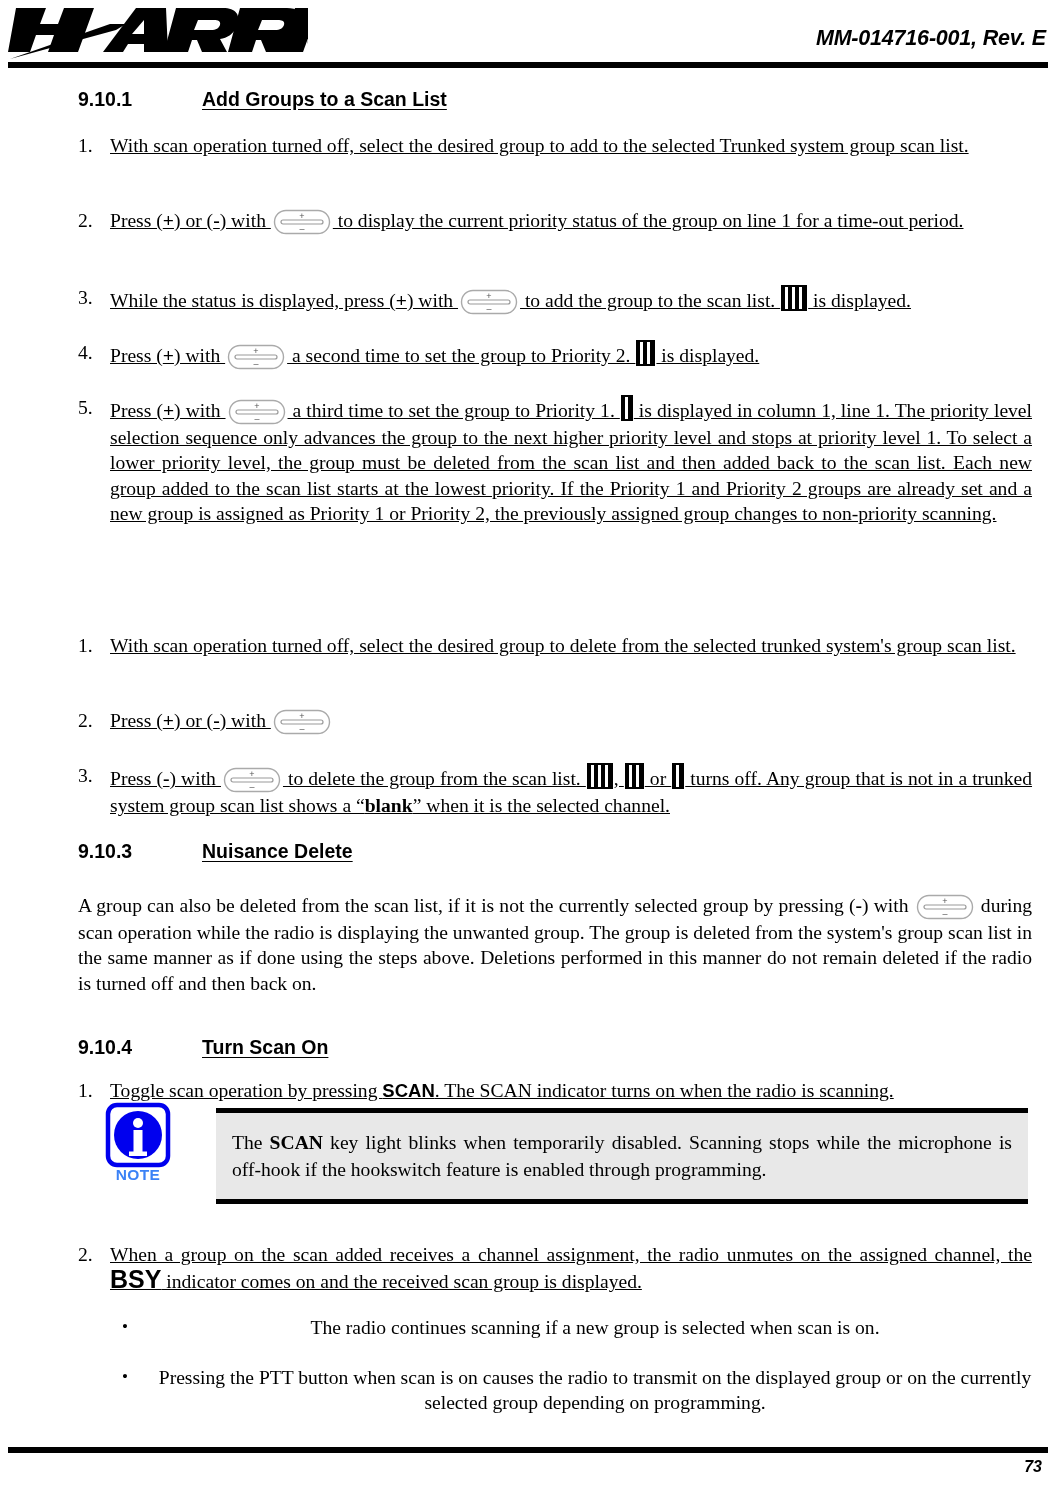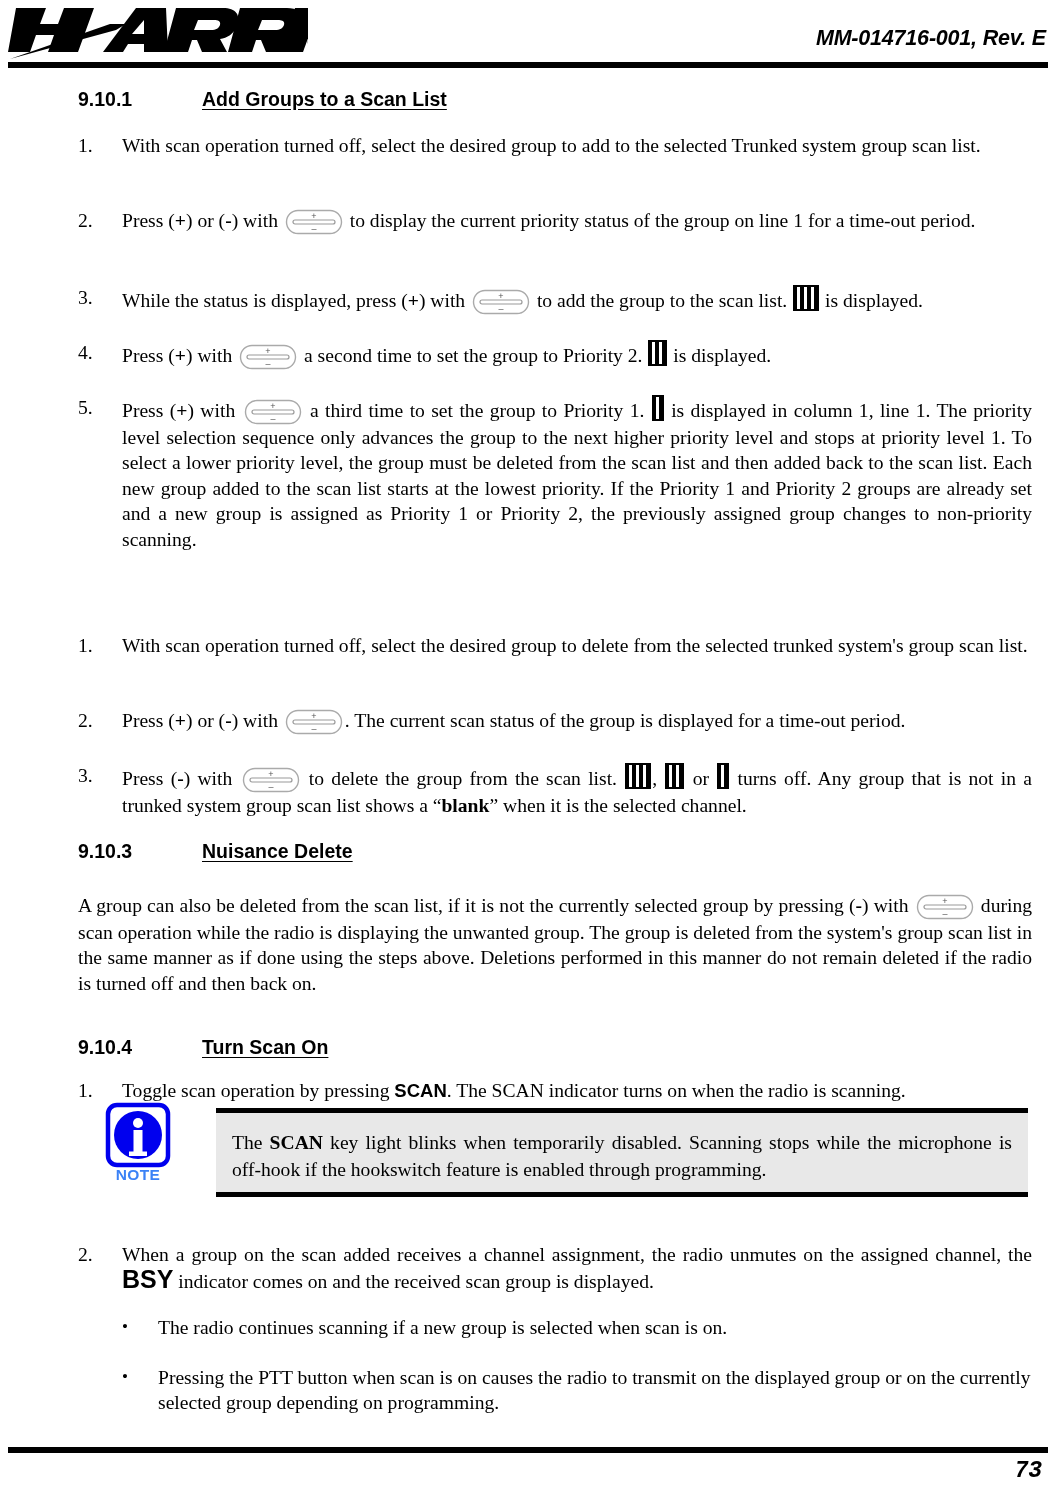--- a/index.html
+++ b/index.html
@@ -98,38 +98,39 @@
     line-height: 25.4px;
   }
   .li-num {
     position: absolute;
     left: 0;
     top: 0;
     width: 36px;
     text-align: left;
   }
   .li-body {
-    margin-left: 44px;
+    margin-left: 32px;
     text-align: justify;
+    text-decoration: underline;
   }
 
   .bullet-item {
     position: absolute;
     font-size: 19.6px;
     line-height: 25.4px;
   }
   .bullet-dot {
     position: absolute;
     left: 0;
     top: -1px;
     font-size: 17px;
   }
   .bullet-body {
     margin-left: 36px;
-    text-align: left;
+    text-align: center;
   }
 
   b, strong { font-weight: bold; }
 
   
   .rocker {
     display: inline-block;
     width: 58px;
     height: 26px;
     vertical-align: -8px;
@@ -183,45 +184,45 @@
   }
   .note-box {
     position: absolute;
     left: 216px;
     top: 6px;
     width: 812px;
     background: #e8e8e8;
     border-top: 5px solid #000;
     border-bottom: 5px solid #000;
     box-sizing: border-box;
-    padding: 16px 16px 9px 16px;
+    padding: 16px 16px 16px 16px;
   }
   .note-text {
     font-size: 19.6px;
     line-height: 27px;
     text-align: justify;
   }
 
   
   .footer-rule {
     position: absolute;
     left: 8px;
     top: 1447px;
     width: 1040px;
     height: 6px;
     background: #000;
   }
   .page-num {
     position: absolute;
     right: 14px;
     top: 1458px;
-    font-family: Liberation Mono, monospace;
+    font-family: Liberation Sans, sans-serif;
     font-weight: bold;
     font-style: italic;
-    font-size: 23px;
+    font-size: 16px;
     text-align: right;
   }
 </style>
 </head>
 <body>
 
 <div class="page">
 
   <div class="header">
     <div class="logo">
@@ -306,21 +307,21 @@
     <div class="li-body">With scan operation turned off, select the desired group to delete from the selected trunked system's group scan list.</div>
   </div>
 
   <div class="list-item" style="left:78px; top:708px; width:954px;">
     <span class="li-num">2.</span>
     <div class="li-body nojust"><span>Press (</span><b>+</b><span>) or (</span><b>-</b><span>) with </span><span class="rocker"><svg width="58" height="26" viewBox="0 0 58 26">
             <rect x="1.5" y="1.5" width="55" height="23" rx="11.5" ry="11.5" fill="#ffffff" stroke="#aaaaaa" stroke-width="1.4"></rect>
             <rect x="8" y="11" width="42" height="4" rx="2" ry="2" fill="#ffffff" stroke="#999999" stroke-width="1.2"></rect>
             <text x="29" y="10" text-anchor="middle" font-family="Liberation Sans, sans-serif" font-size="9" fill="#555">+</text>
             <text x="29" y="23" text-anchor="middle" font-family="Liberation Sans, sans-serif" font-size="9" fill="#555">–</text>
-          </svg></span><span>. The current scan status of the group is displayed for a time-out period.</span></div>
+          </svg></span></div>
   </div>
 
   <div class="list-item" style="left:78px; top:763px; width:954px;">
     <span class="li-num">3.</span>
     <div class="li-body"><span>Press (</span><b>-</b><span>) with </span><span class="rocker"><svg width="58" height="26" viewBox="0 0 58 26">
             <rect x="1.5" y="1.5" width="55" height="23" rx="11.5" ry="11.5" fill="#ffffff" stroke="#aaaaaa" stroke-width="1.4"></rect>
             <rect x="8" y="11" width="42" height="4" rx="2" ry="2" fill="#ffffff" stroke="#999999" stroke-width="1.2"></rect>
             <text x="29" y="10" text-anchor="middle" font-family="Liberation Sans, sans-serif" font-size="9" fill="#555">+</text>
             <text x="29" y="23" text-anchor="middle" font-family="Liberation Sans, sans-serif" font-size="9" fill="#555">–</text>
           </svg></span><span> to delete the group from the scan list. </span><span class="glyph g3"><i style="left:4px"></i><i style="left:11px"></i><i style="left:18px"></i></span><span>, </span><span class="glyph g2"><i style="left:4px"></i><i style="left:11px"></i></span><span> or </span><span class="glyph g1"><i style="left:4px"></i></span><span> turns off. Any group that is not in a trunked system group scan list shows a “</span><b>blank</b><span>” when it is the selected channel.</span></div>

